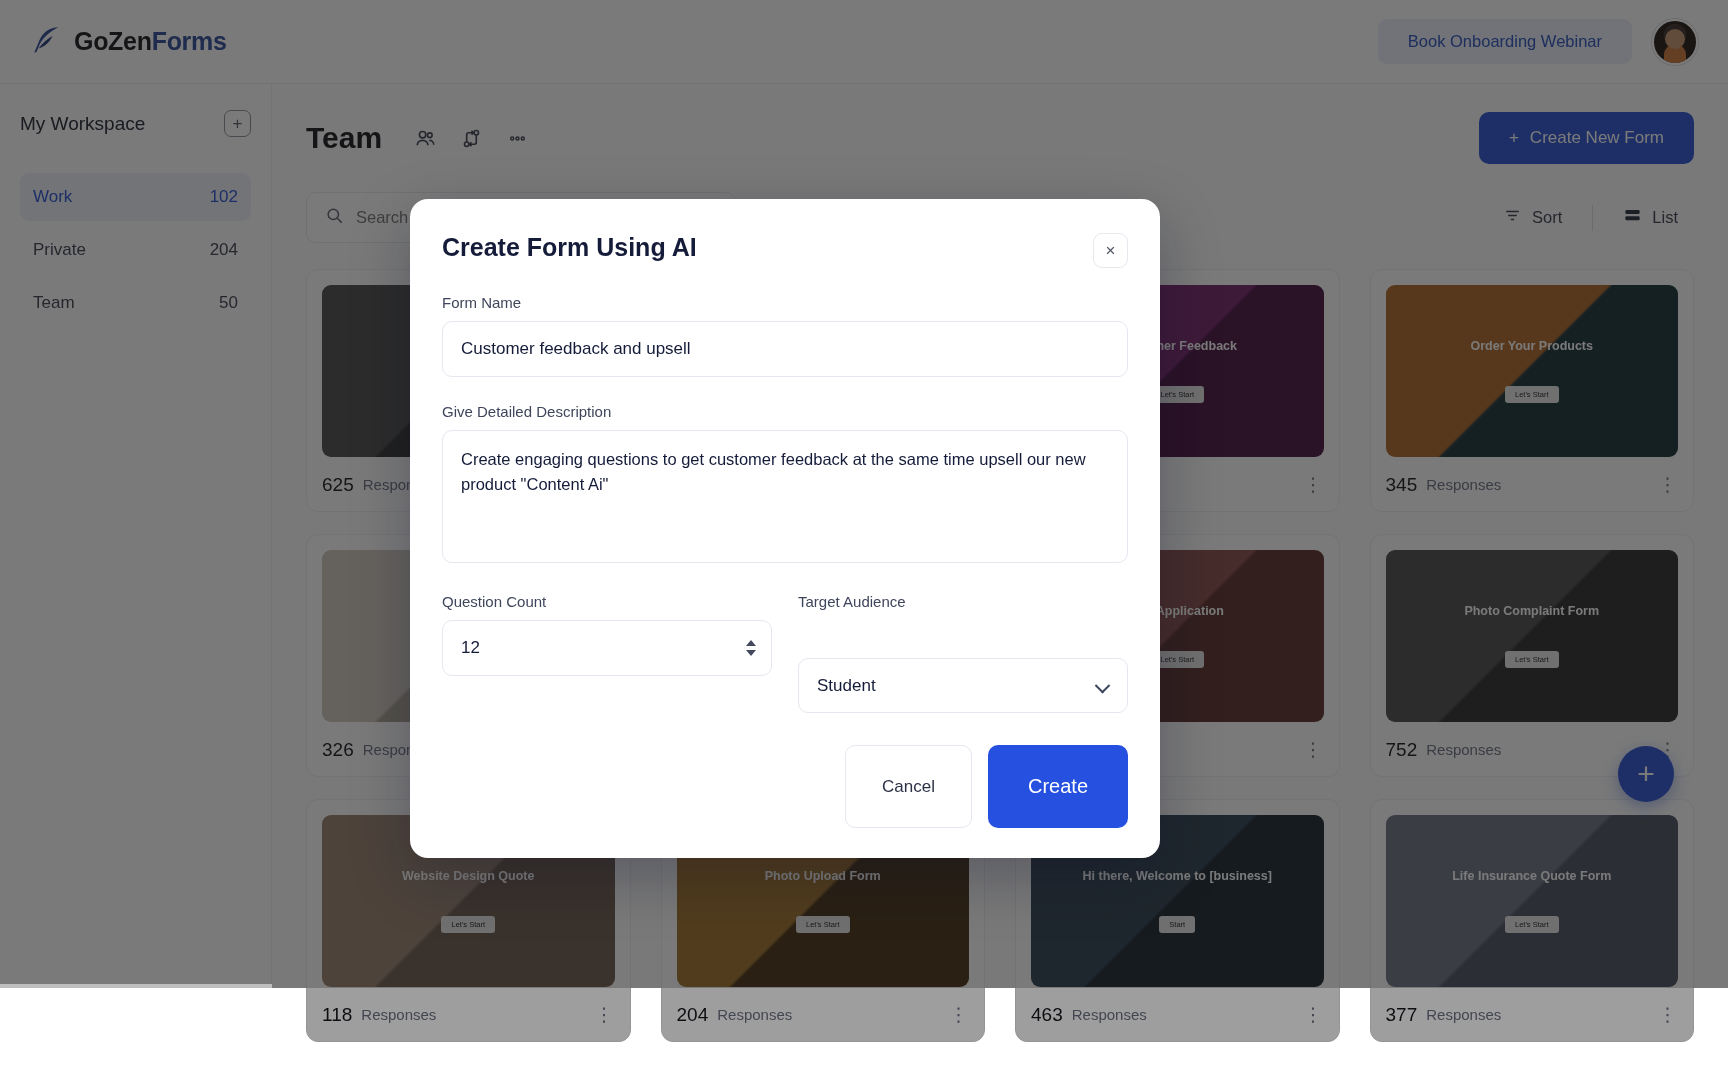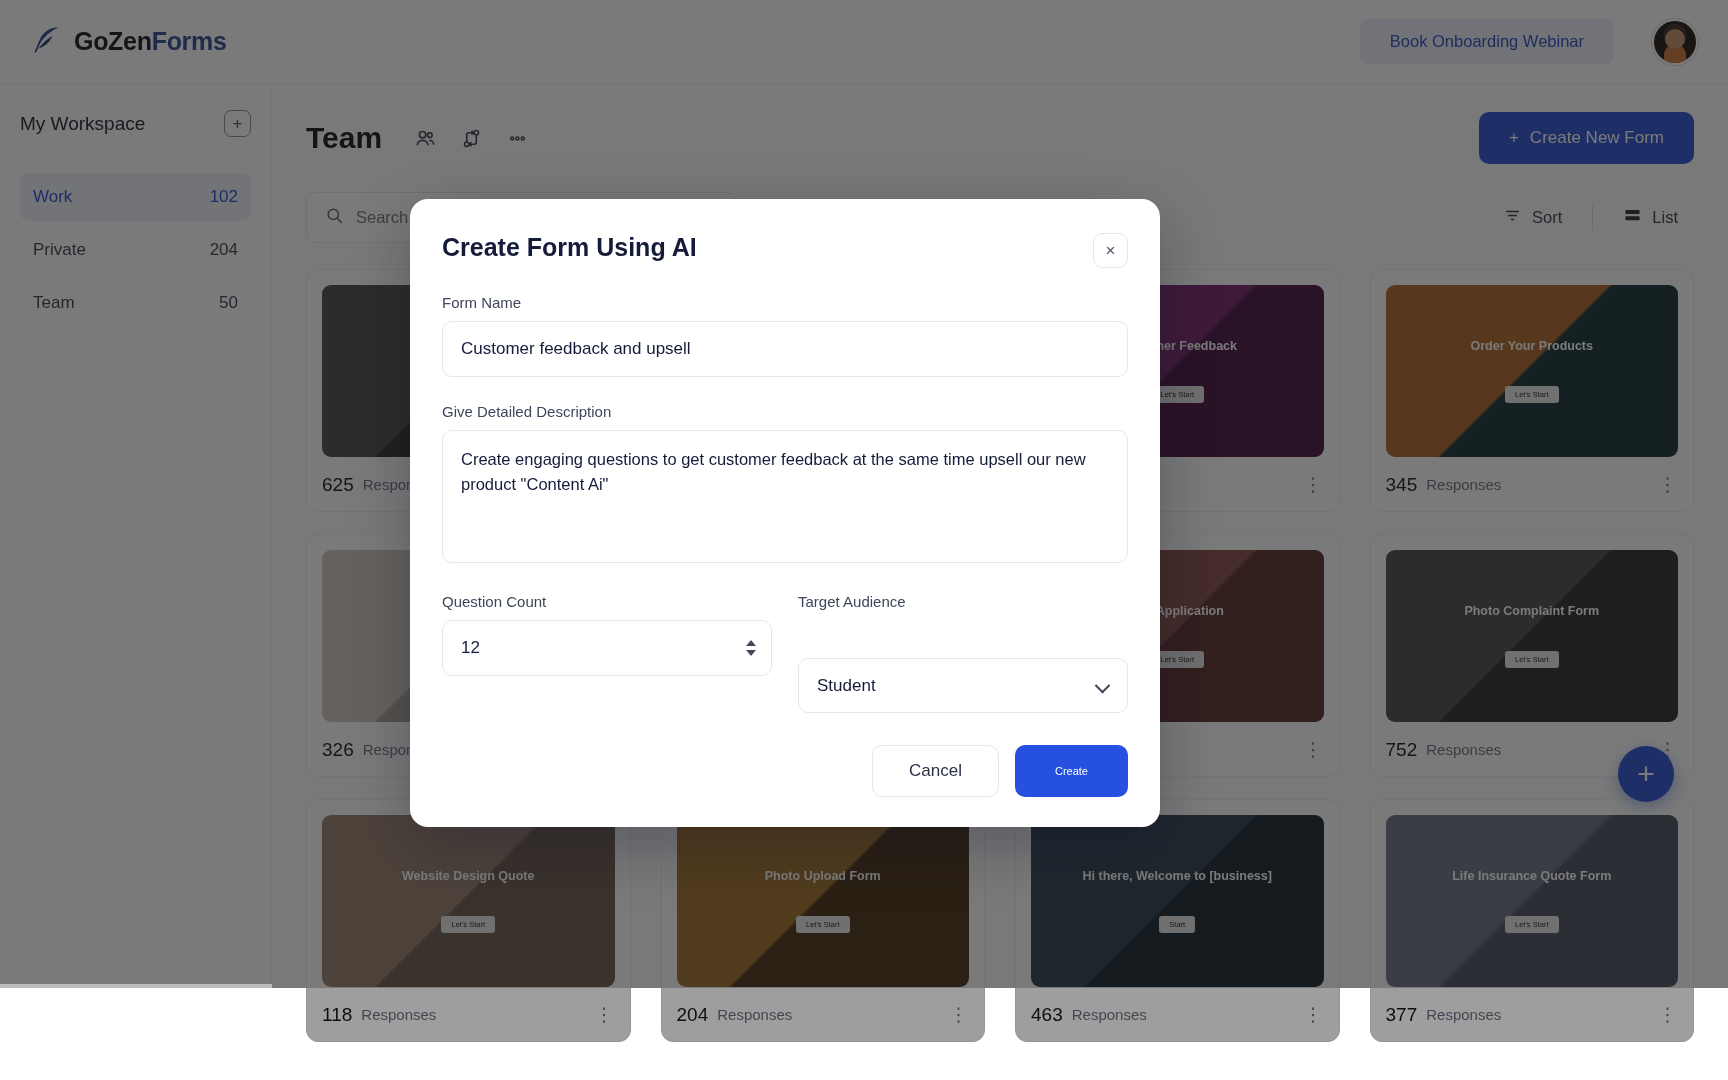--- a/index.html
+++ b/index.html
@@ -17,21 +17,21 @@
   
   .header {
     position: absolute; top: 0; left: 0; right: 0; height: 84px;
     background: #ffffff; display: flex; align-items: center;
     padding: 0 30px; border-bottom: 1px solid #eceef2;
   }
   .brand { display: flex; align-items: center; gap: 10px; }
   .brand-text { font-size: 25px; font-weight: bold; letter-spacing: -.3px; }
   .brand-go { color: #14161c; }
   .brand-forms { color: #2a4a9e; }
-  .header-right { margin-left: auto; display: flex; align-items: center; gap: 38px; }
+  .header-right { margin-left: auto; display: flex; align-items: center; gap: 20px; }
   .webinar-btn {
     background: #e9eefb; color: #2550c8; font-size: 16.5px;
     padding: 13px 30px; border-radius: 9px; border: none; cursor: pointer;
     font-family: inherit;
   }
   .avatar {
     width: 46px; height: 46px; border-radius: 50%; overflow: hidden;
     background: radial-gradient(circle at 50% 34%, #3a2a24 0 32%, #20140f 33% 100%);
     position: relative; border: 2px solid #fff; box-shadow: 0 0 0 1px #ddd;
   }
@@ -165,22 +165,22 @@
     position: absolute; right: 20px; top: 50%; margin-top: -3px; width: 11px; height: 11px;
     border-right: 2px solid #3f465c; border-bottom: 2px solid #3f465c;
     transform: rotate(45deg) translate(-2px,-2px); pointer-events: none;
   }
   .modal-actions { display: flex; justify-content: flex-end; gap: 16px; margin-top: 32px; }
   .btn-cancel {
     background: #fff; border: 1px solid #e4e7ee; border-radius: 10px; padding: 15px 36px;
     font-size: 17px; color: #2c3146; cursor: pointer; font-family: inherit;
   }
   .btn-create {
-    background: #2550e0; border: none; border-radius: 10px; padding: 16px 40px;
-    font-size: 11px; color: #fff; cursor: pointer; font-family: inherit;
+    background: #2550e0; border: none; border-radius: 10px; padding: 30px 40px;
+    font-size: 20px; color: #fff; cursor: pointer; font-family: inherit;
   }
 </style>
 </head>
 <body>
 
 <div id="app">
 
   <div class="page-under">
 
     <div class="header">

